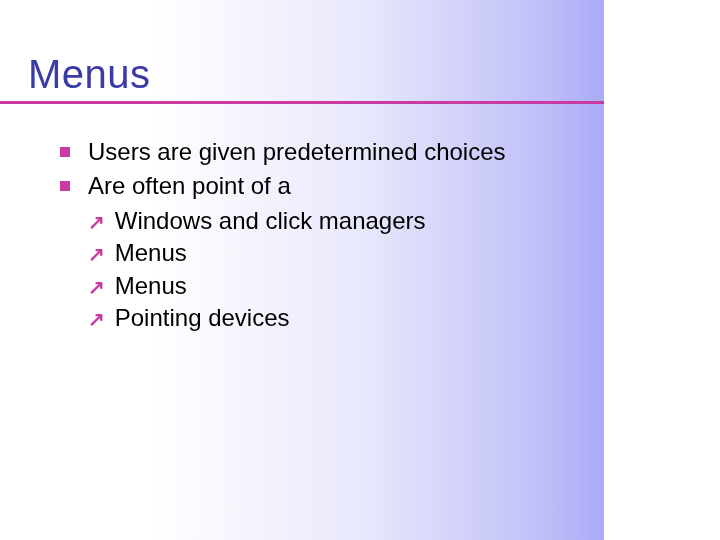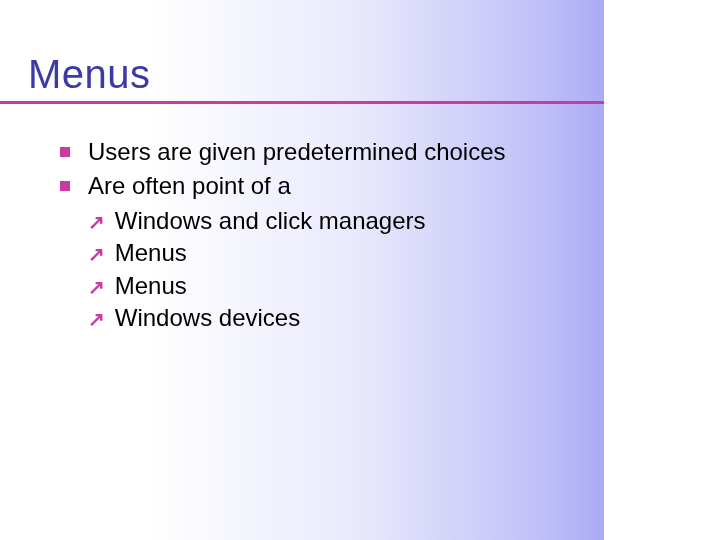--- a/index.html
+++ b/index.html
@@ -112,19 +112,19 @@
       <div class="li">
         <div class="arrow">↗</div>
         <div class="li-text">Menus</div>
       </div>
       <div class="li">
         <div class="arrow">↗</div>
         <div class="li-text">Menus</div>
       </div>
       <div class="li">
         <div class="arrow">↗</div>
-        <div class="li-text">Windows devices</div>
+        <div class="li-text">Pointing devices</div>
       </div>
     </div>
 
   </div>
 
 </div>
 
 </body></html>

